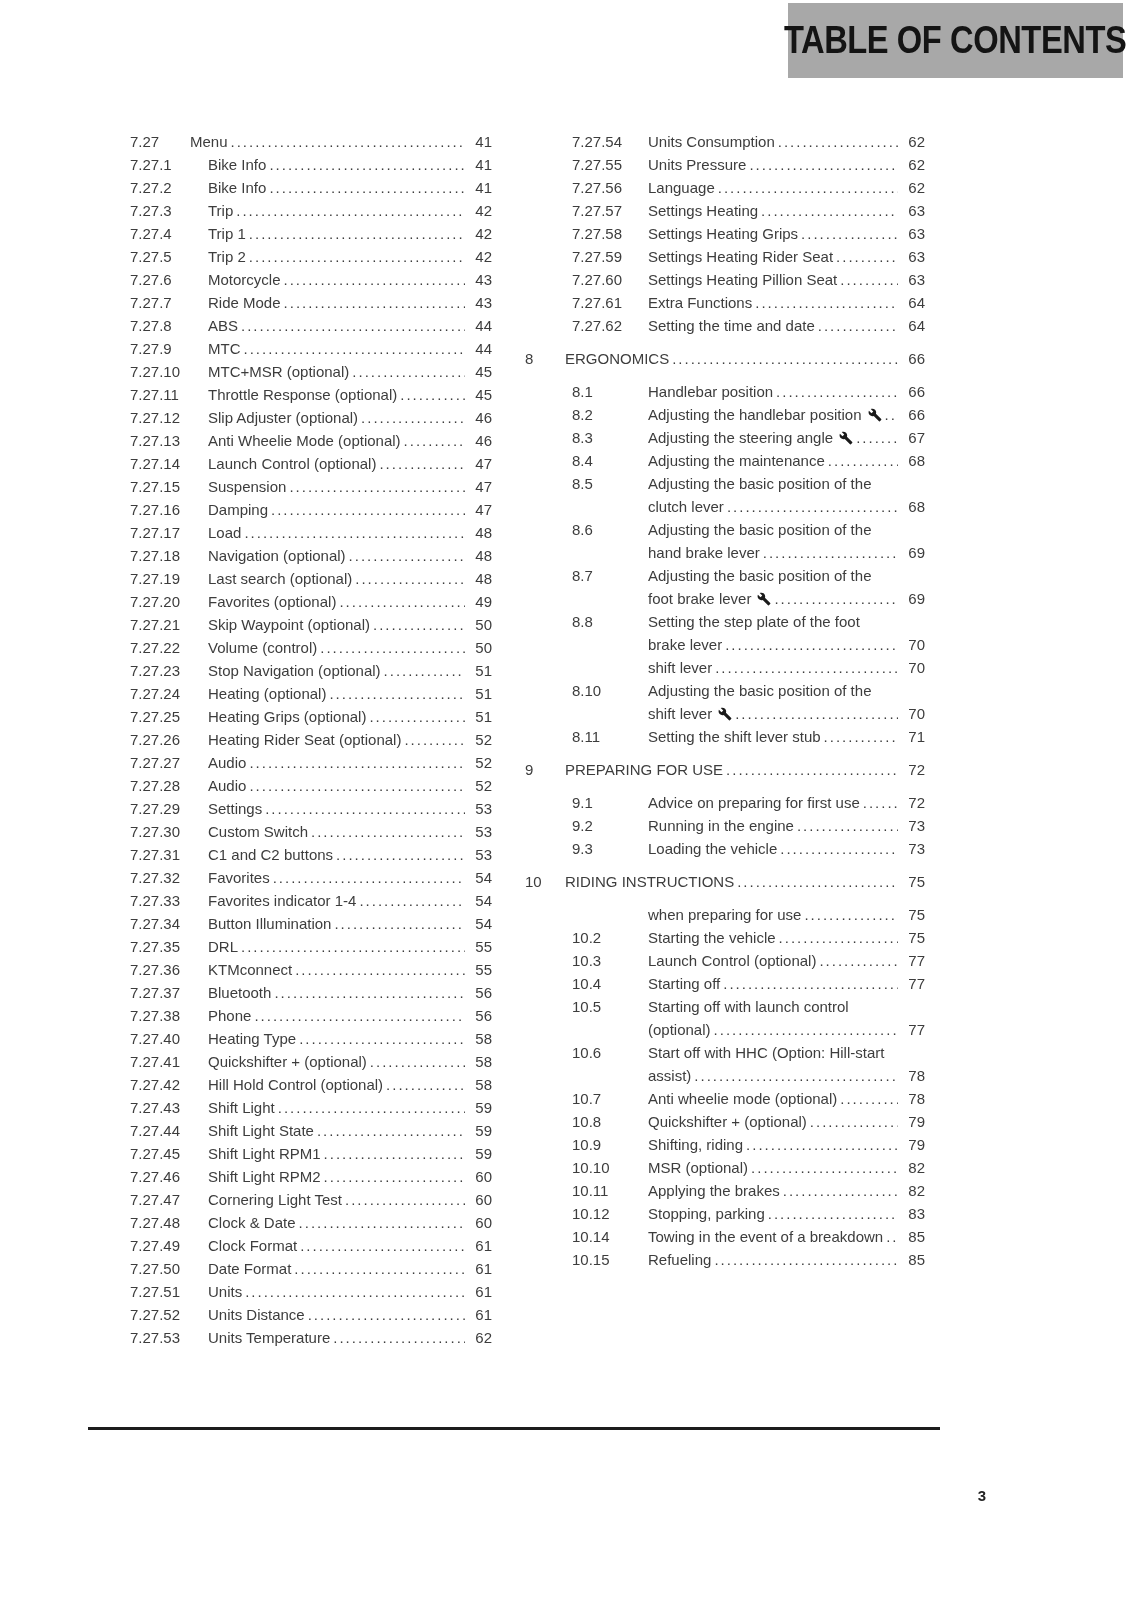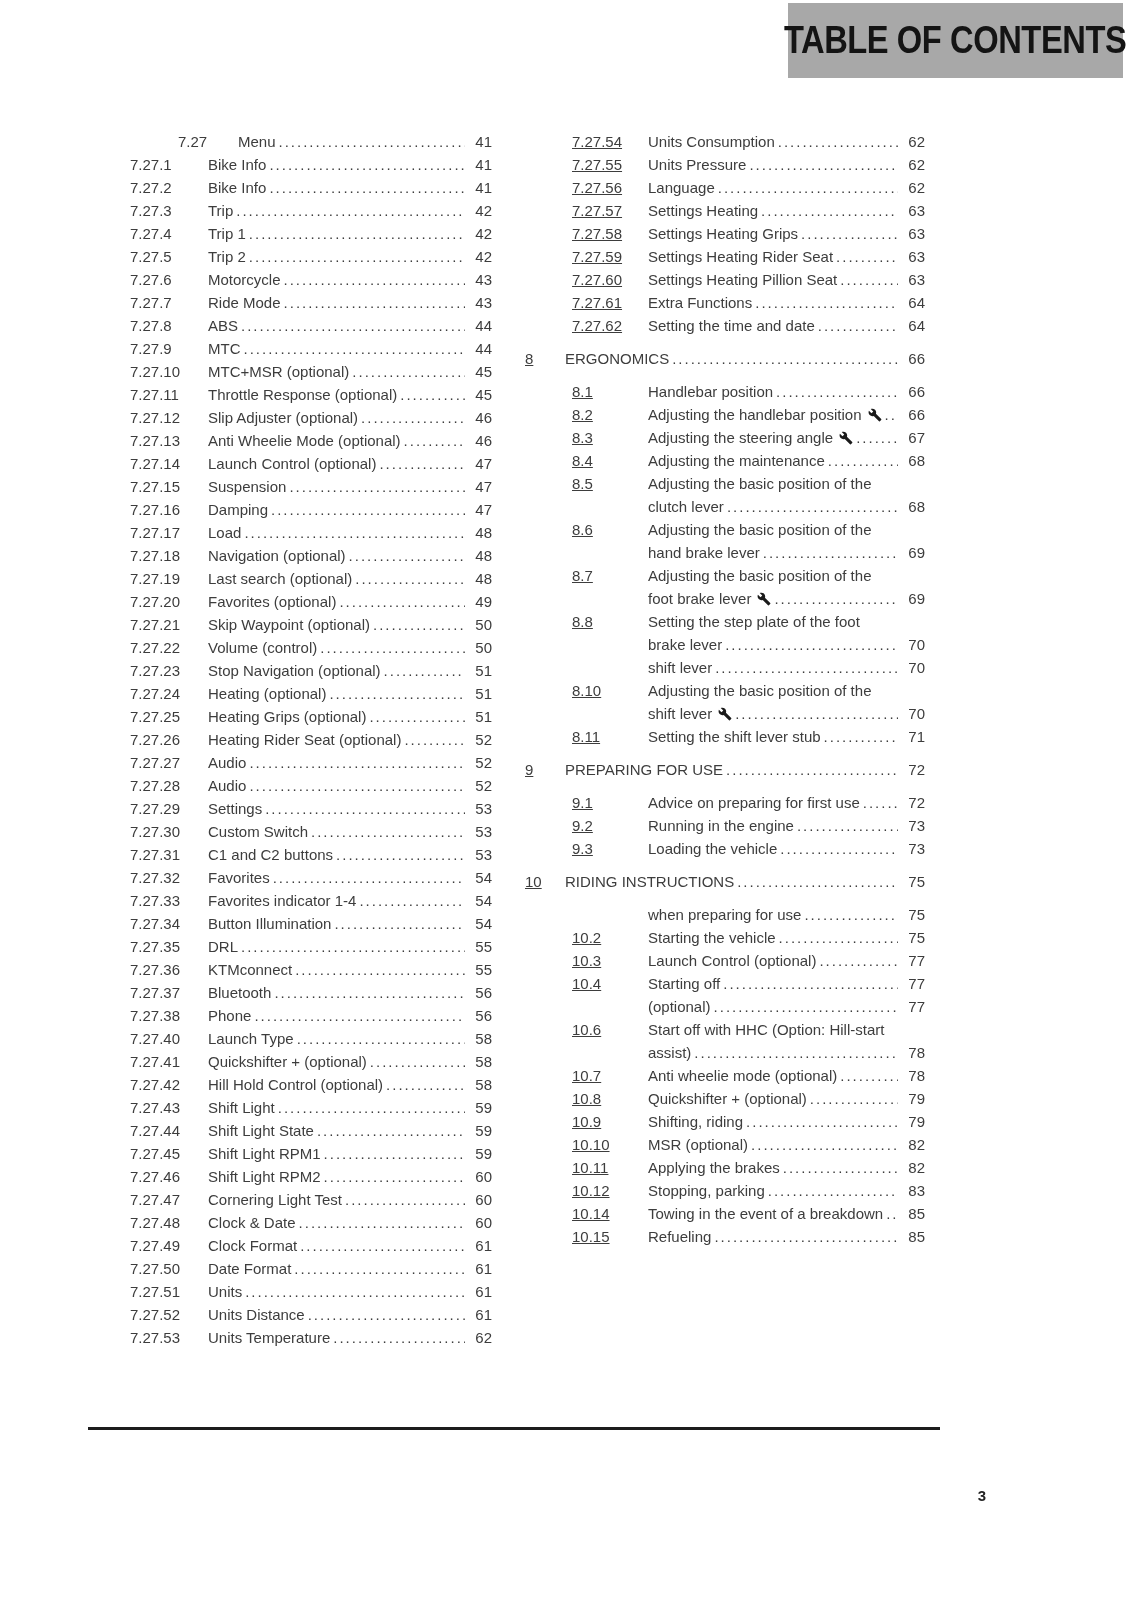--- a/index.html
+++ b/index.html
@@ -10,23 +10,23 @@
                 display:flex; align-items:center; justify-content:center; }
   .header-title { font-size:38px; font-weight:bold; letter-spacing:-0.5px;
                   transform:scaleX(0.86); white-space:nowrap; }
 
   .col { position:absolute; top:130px; font-size:15px; }
   .col-left  { left:130px; width:362px; }
   .col-right { left:525px; width:400px; }
 
   .row { display:flex; align-items:baseline; line-height:23px; white-space:nowrap; }
   .num { flex:0 0 78px; }
-  .col-left .lvl2 .num { flex:0 0 60px;margin-left:48px; }
+  .col-left .lvl2 .num { flex:0 0 60px; }
   .col-right .row { padding-left:47px; }
-  .col-right .row .num { flex:0 0 76px;text-decoration:underline; }
+  .col-right .row .num { flex:0 0 76px; }
   .col-right .sec { padding-left:0; }
   .col-right .sec .num { flex:0 0 40px; }
   .sec { margin:10px 0; }
 
   .title { flex:0 0 auto; }
   .dots { flex:1 1 0; min-width:0; overflow:hidden; margin-left:3px; }
   .dots::after { content:"..................................................................................................................................................."; letter-spacing:2px; }
   .pg { flex:0 0 auto; min-width:22px; text-align:right; padding-left:5px; }
 
   .wrench { flex:0 0 auto; margin-left:6px; align-self:center; }
@@ -274,21 +274,21 @@
         <span class="pg">56</span>
       </div>
       <div class="row">
         <span class="num">7.27.38</span>
         <span class="title">Phone</span>
         <span class="dots"></span>
         <span class="pg">56</span>
       </div>
       <div class="row">
         <span class="num">7.27.40</span>
-        <span class="title">Launch Type</span>
+        <span class="title">Heating Type</span>
         <span class="dots"></span>
         <span class="pg">58</span>
       </div>
       <div class="row">
         <span class="num">7.27.41</span>
         <span class="title">Quickshifter + (optional)</span>
         <span class="dots"></span>
         <span class="pg">58</span>
       </div>
       <div class="row">
@@ -578,20 +578,24 @@
         <span class="title">Launch Control (optional)</span>
         <span class="dots"></span>
         <span class="pg">77</span>
       </div>
       <div class="row">
         <span class="num">10.4</span>
         <span class="title">Starting off</span>
         <span class="dots"></span>
         <span class="pg">77</span>
       </div>
+      <div class="row">
+        <span class="num">10.5</span>
+        <span class="title">Starting off with launch control</span>
+      </div>
       <div class="row cont">
         <span class="num"></span>
         <span class="title">(optional)</span>
         <span class="dots"></span>
         <span class="pg">77</span>
       </div>
       <div class="row">
         <span class="num">10.6</span>
         <span class="title">Start off with HHC (Option: Hill-start</span>
       </div>

